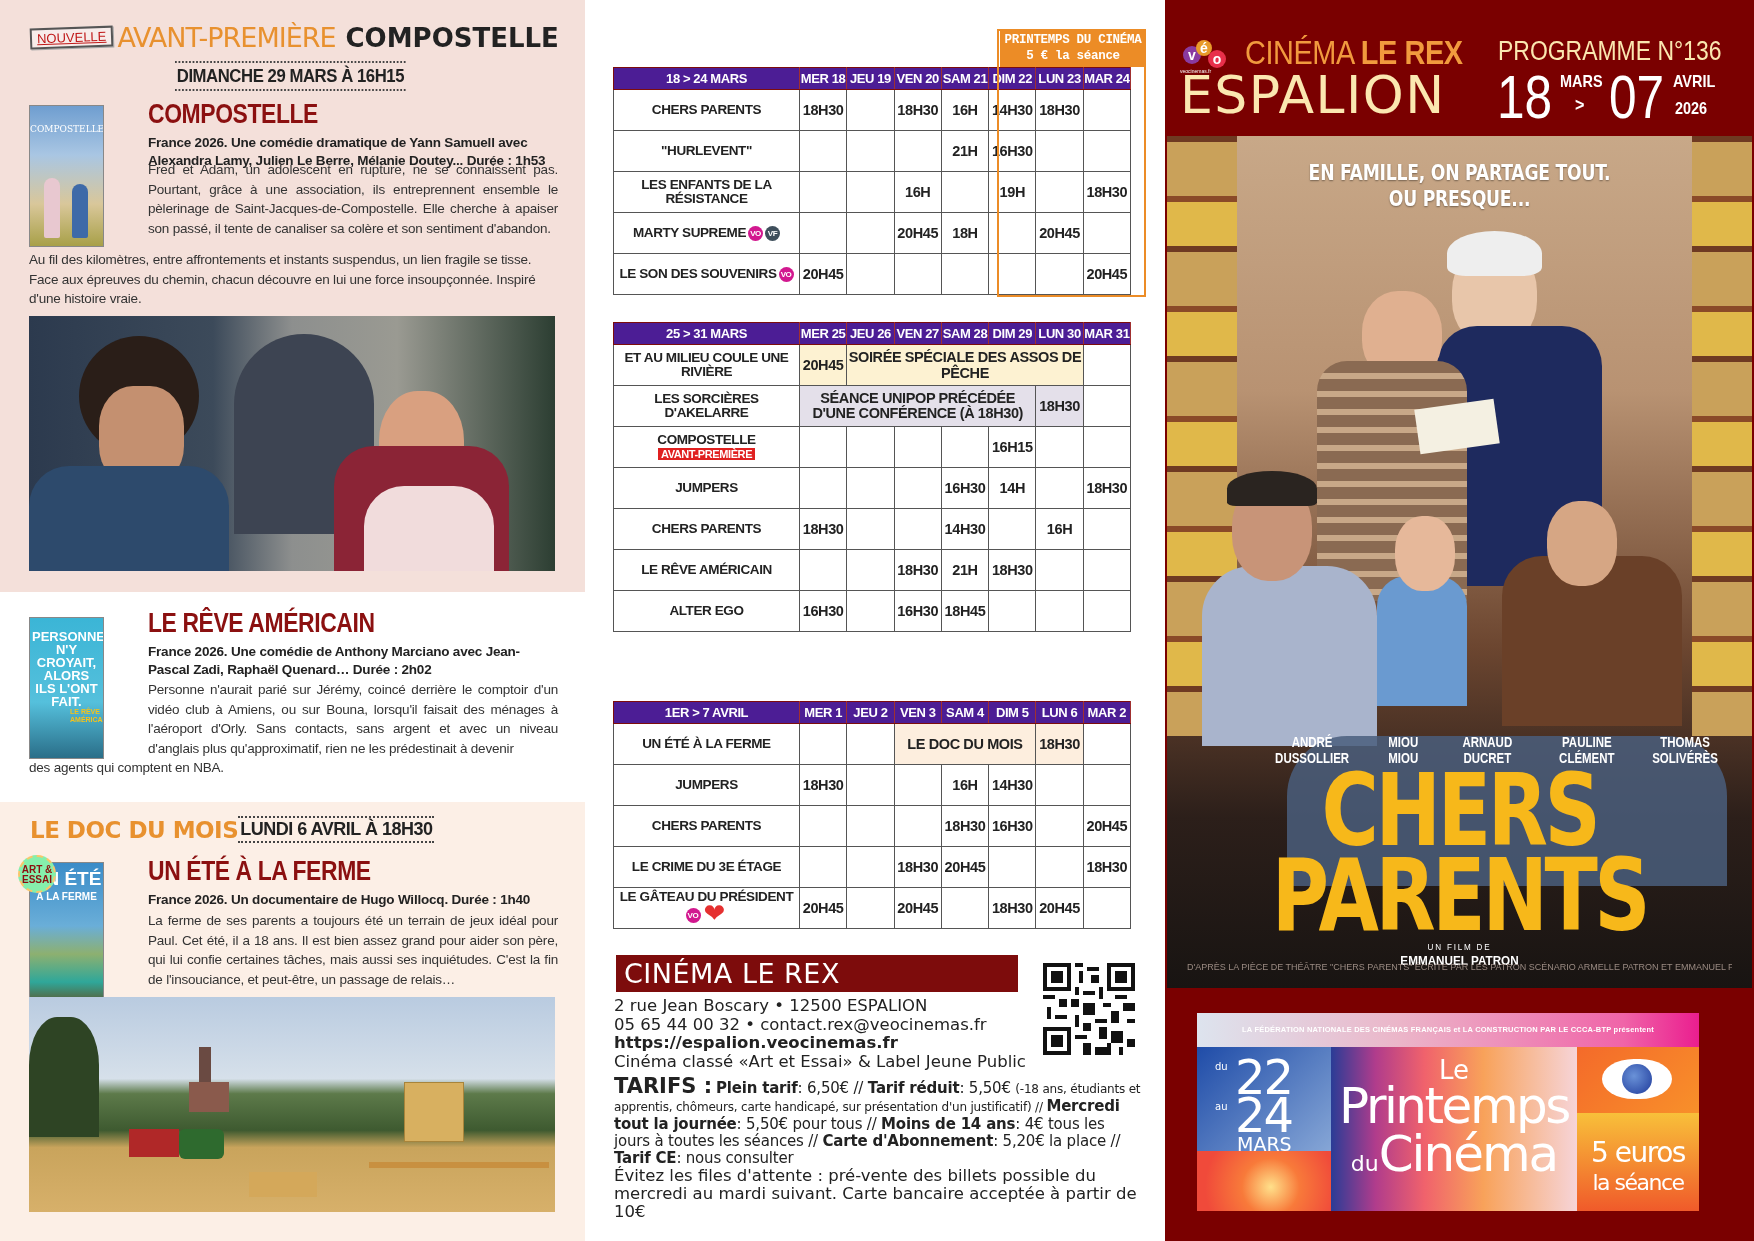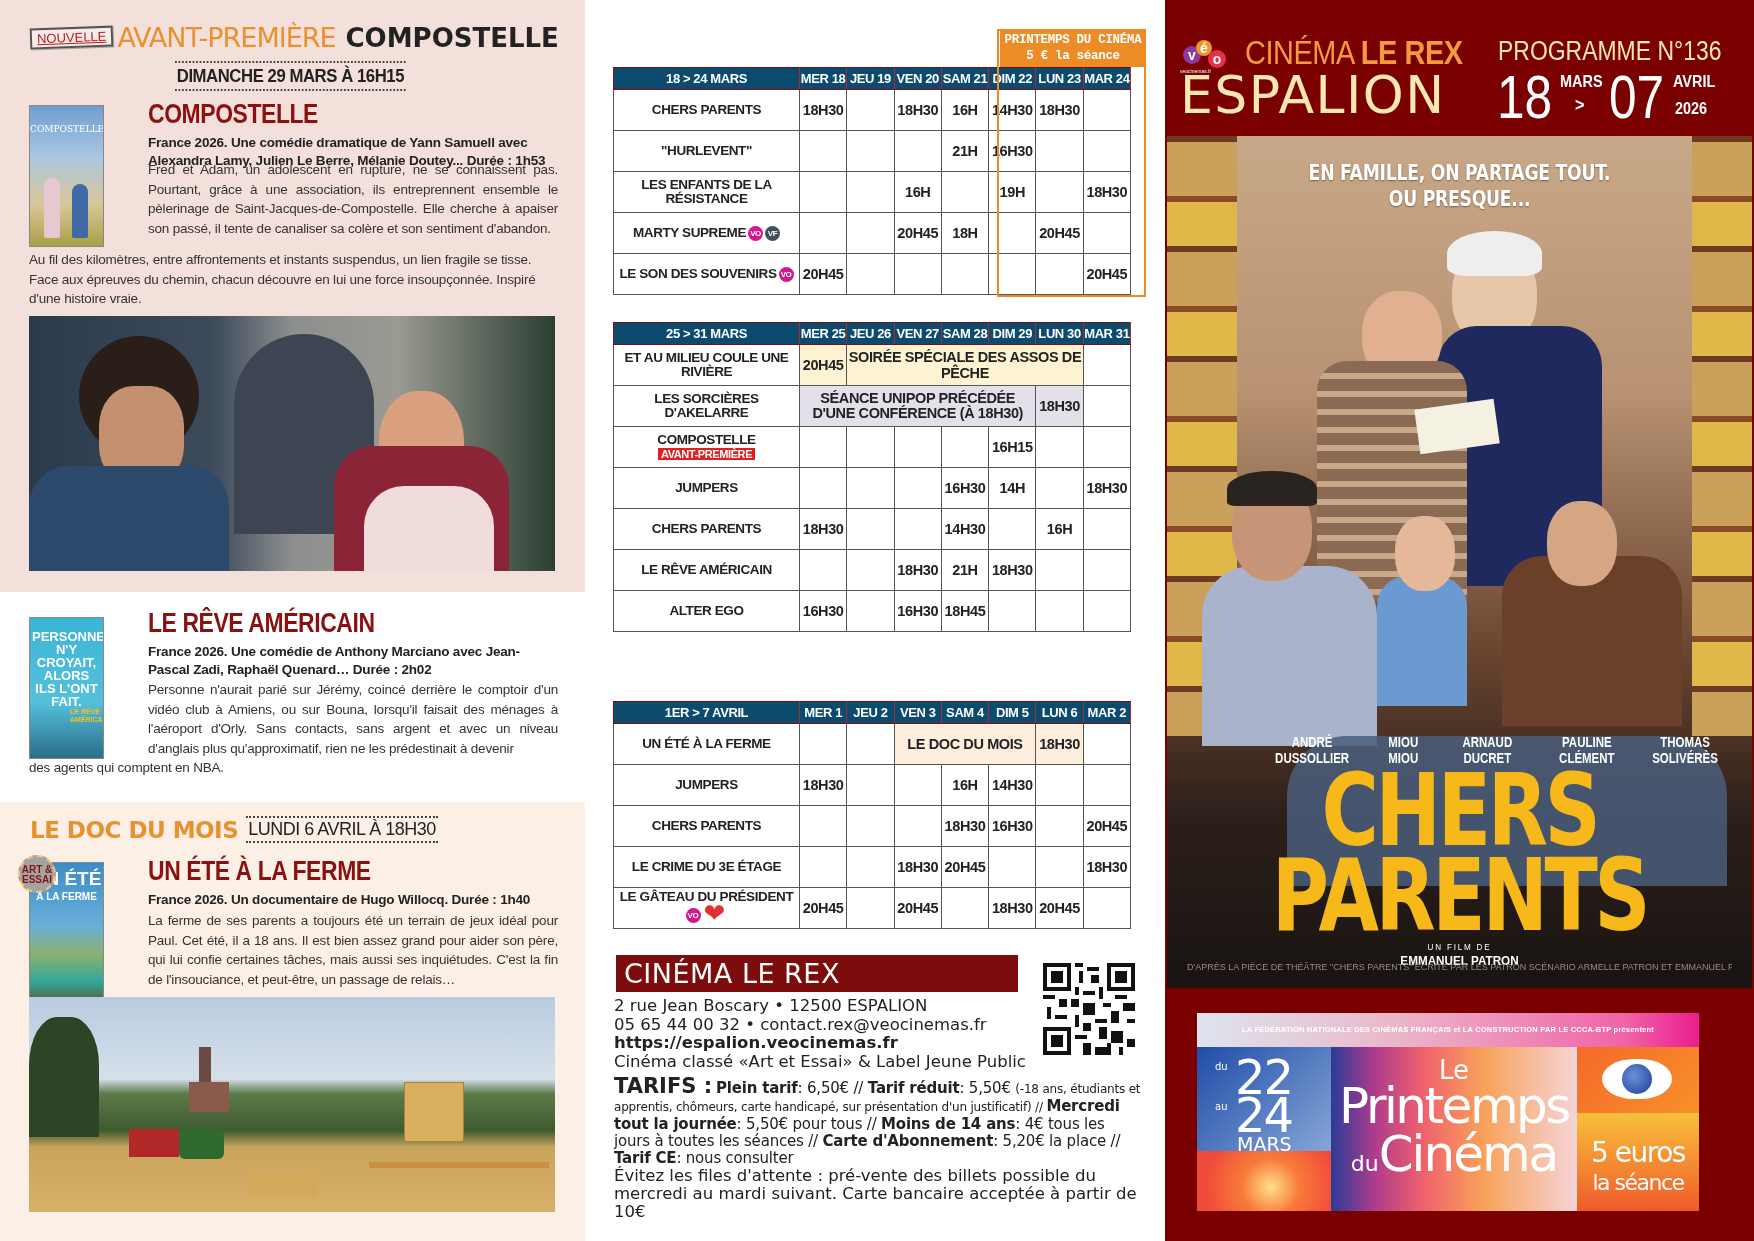--- a/index.html
+++ b/index.html
@@ -22,34 +22,34 @@
   .ap-date { left: 175px; top: 61px; font-size: 19px; padding: 2px 2px; letter-spacing: -0.5px; transform: scaleX(0.88); transform-origin: left; }
 
   .poster { position: absolute; border: 1px solid #888; overflow: hidden; }
   .film-title { position: absolute; color: #8b1010; font-weight: bold; font-size: 27px; letter-spacing: -0.5px; transform: scaleX(0.85); transform-origin: left; white-space: nowrap; }
   .film-meta { position: absolute; font-weight: bold; font-size: 13.5px; line-height: 18px; color: #222; letter-spacing: -0.2px; }
   .film-syn { position: absolute; font-size: 13.5px; line-height: 19.6px; color: #333; letter-spacing: -0.2px; }
   .photo { position: absolute; overflow: hidden; }
 
   .doc-head { position: absolute; left: 30px; top: 816px; display: flex; align-items: center; white-space: nowrap; }
   .doc-orange { color: #e8912f; font-size: 23px; font-weight: bold; font-family: "DejaVu Sans", sans-serif; letter-spacing: -0.5px; }
-  .doc-date { position: relative; margin-left: 8px; border-top: 2px dotted #444; border-bottom: 2px dotted #444; font-size: 18px; font-weight: normal; padding: 1px 2px; letter-spacing: -0.5px; }
-
-  .art-badge { position: absolute; left: 18px; top: 855px; width: 38px; height: 38px; border-radius: 50%; background: #a3a3a3;
+  .doc-date { position: relative; border-top: 2px dotted #444; border-bottom: 2px dotted #444; font-size: 18px; font-weight: bold; padding: 1px 2px; letter-spacing: -0.5px; }
+
+  .art-badge { position: absolute; left: 18px; top: 855px; width: 38px; height: 38px; border-radius: 50%; background: #86efac;
     border: 2px dashed #f8c76a; color: #8b1010; font-size: 10px; font-weight: bold; line-height: 10px; text-align: center; padding-top: 8px; z-index: 3; }
 
   .side-print { position: absolute; left: 587px; top: 920px; width: 18px; height: 290px; }
   .side-print span { position: absolute; left: 50%; top: 50%; transform: translate(-50%,-50%) rotate(-90deg); white-space: nowrap;
     font-size: 7px; color: #444; letter-spacing: 0.3px; }
   .side-logo { position: absolute; left: 589px; top: 1190px; width: 14px; height: 14px; border-radius: 50%; background: radial-gradient(#3a6a5a, #9fb0a8); border: 1px solid #6a8a7a; }
 
   
   .col-mid { position: absolute; left: 585px; top: 0; width: 580px; height: 1241px; background: #fff; }
   table.sched { position: absolute; left: 28px; border-collapse: collapse; table-layout: fixed; width: 518px; }
-  table.sched th { background: #0c4a6e; color: #fff; font-size: 13px; font-weight: bold; height: 22px; border: 1px solid #7d0c0c;
+  table.sched th { background: #4c1d95; color: #fff; font-size: 13px; font-weight: bold; height: 22px; border: 1px solid #7d0c0c;
     border-right: 1px solid #a03030; letter-spacing: -0.4px; white-space: nowrap; }
   table.sched th.wk { width: 186px; }
   table.sched td { border: 1px solid #555; text-align: center; font-weight: bold; font-size: 14.5px; color: #222; letter-spacing: -0.4px; }
   table.sched td.film { font-size: 13.5px; line-height: 14px; padding: 0 2px; }
   .pill { display: inline-block; width: 15px; height: 15px; border-radius: 50%; color: #fff; font-size: 8px; line-height: 15px; text-align: center;
     vertical-align: middle; margin-left: 2px; font-weight: bold; }
   .pill.vo { background: #d2188f; }
   .pill.vf { background: #3f4f5c; }
   .heart { display: inline-block; vertical-align: middle; margin-left: 3px; width: 26px; height: 22px; position: relative; }
   .heart::before { content: "❤"; color: #e53030; font-size: 26px; line-height: 22px; position: absolute; left: 0; top: -2px; }

